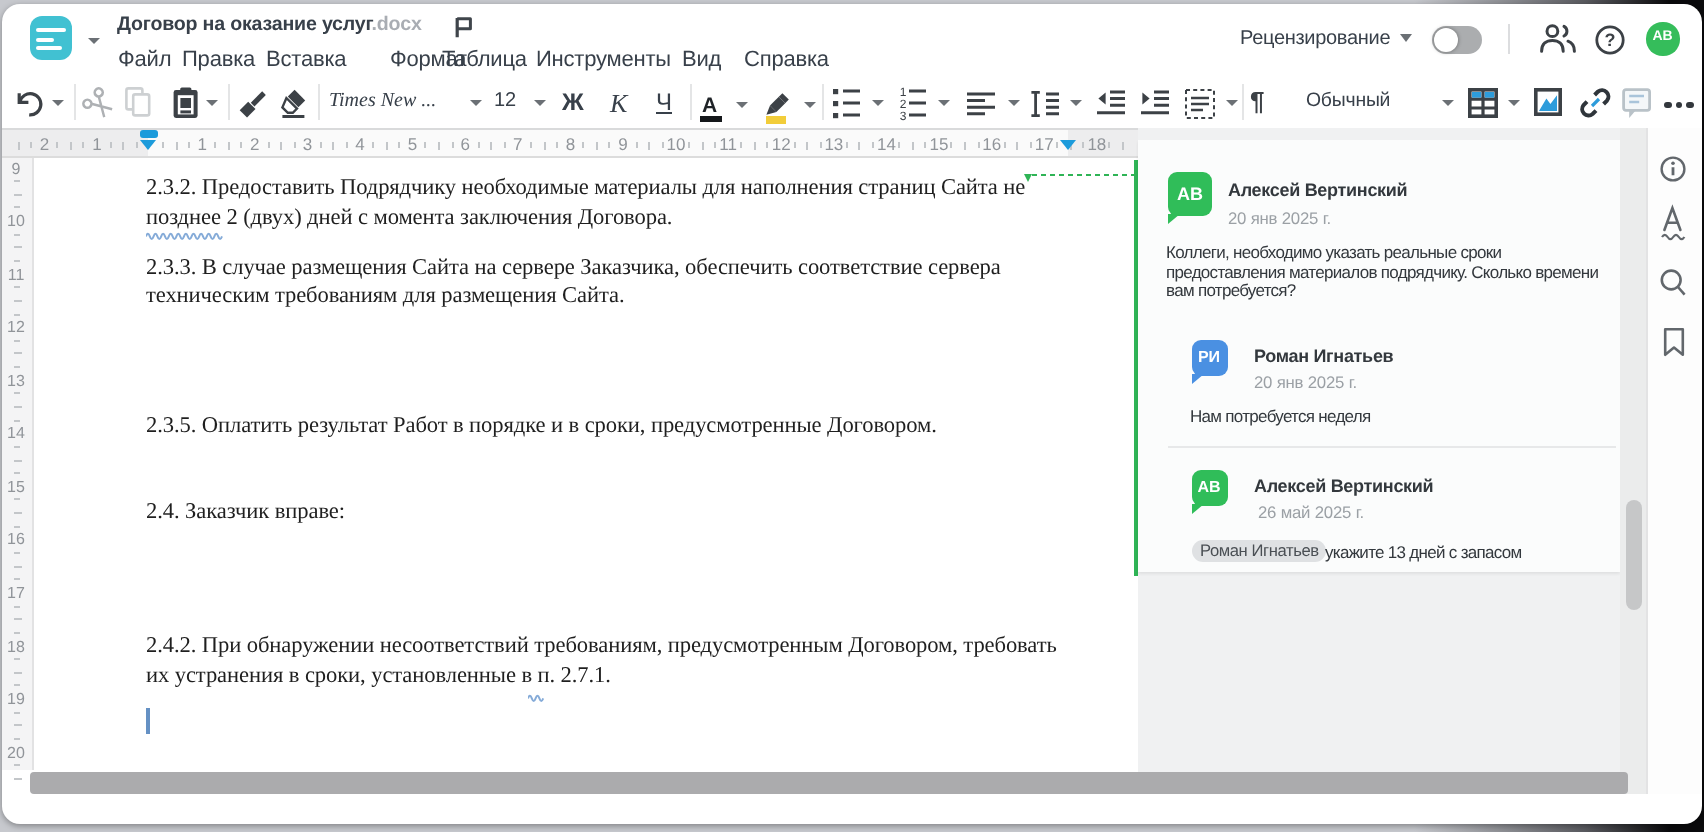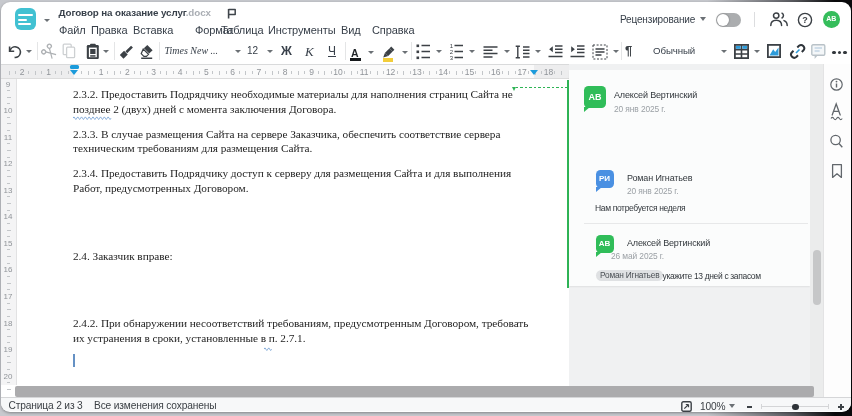--- a/index.html
+++ b/index.html
@@ -42,21 +42,21 @@
 
 #gdash{position:absolute;left:515px;top:85px;width:51px;height:1.4px;background:repeating-linear-gradient(90deg,#2fb456 0,#2fb456 2.3px,transparent 2.3px,transparent 4.5px)}
 #gtri{position:absolute;left:510.5px;top:85.3px;width:0;height:0;border-left:2.8px solid transparent;border-right:2.8px solid transparent;border-top:4.8px solid #2fb456}
 #gline{position:absolute;left:566px;top:77.6px;width:2px;height:208px;background:#2fb456}
 #cursor{position:absolute;left:72.3px;top:352px;width:2.2px;height:13px;background:#6591c4}
 
 #cpanel{position:absolute;left:568px;top:62px;width:242px;height:333px;background:#f0f1f2}
 #card{position:absolute;left:568px;top:68px;width:241px;height:216px;background:#fbfcfc;box-shadow:0 1px 1.5px rgba(0,0,0,.07)}
 .av{position:absolute;border-radius:4.5px;color:#fff;font-weight:bold;text-align:center}
 .av:after{content:"";position:absolute;left:0;bottom:-4px;width:0;height:0;border-top:5px solid;border-right:6px solid transparent;border-top-color:inherit}
-.nm{position:absolute;font-size:9px;letter-spacing:-0.15px;font-weight:normal;color:#33383d;white-space:nowrap}
+.nm{position:absolute;font-size:9px;letter-spacing:-0.15px;font-weight:bold;color:#33383d;white-space:nowrap}
 .dt{position:absolute;font-size:8.4px;letter-spacing:-0.1px;color:#9ba0a5;white-space:nowrap}
 .bd{position:absolute;font-size:8.5px;letter-spacing:-0.35px;line-height:9.7px;color:#33383d;white-space:nowrap}
 #pill{position:absolute;left:595px;top:267.5px;height:11px;line-height:11.5px;border-radius:6px;background:#dfe1e3;font-size:8.3px;letter-spacing:-0.2px;color:#4a4f54;padding:0 4px}
 #cdiv{position:absolute;left:583px;top:221px;width:224px;height:1px;background:#e7e8e9}
 
 #vtrack{position:absolute;left:809px;top:62px;width:13px;height:333px;background:#ebecec}
 #vthumb{position:absolute;left:811.5px;top:248px;width:8px;height:55px;border-radius:4px;background:#c6c7c8}
 
 #rstrip{position:absolute;left:822px;top:62px;width:28px;height:333px;background:#fdfdfd;border-left:1px solid #e3e3e4}
 
@@ -386,47 +386,48 @@
       <i class="vt" style="top:276.6px;width:3px;left:6.0px"></i>
       <i class="vt" style="top:283.3px;width:4px;left:5.5px"></i>
       <i class="vt" style="top:289.9px;width:3px;left:6.0px"></i>
       <i class="vt" style="top:303.2px;width:3px;left:6.0px"></i>
       <i class="vt" style="top:309.8px;width:4px;left:5.5px"></i>
     </div>
 
   <div id="page"></div>
   <div class="para" style="top:85.4px">2.3.2. Предоставить Подрядчику необходимые материалы для наполнения страниц Сайта не<br>позднее 2 (двух) дней с момента заключения Договора.</div>
   <div class="para" style="top:124.9px">2.3.3. В случае размещения Сайта на сервере Заказчика, обеспечить соответствие сервера<br>техническим требованиям для размещения Сайта.</div>
-  <div class="para" style="top:164.3px">2.3.4. Предоставить Подрядчику доступ к серверу для размещения Сайта и для выполнения<br>Работ, предусмотренных Договором.</div>
+  <div class="para" style="top:203.7px">2.3.5. Оплатить результат Работ в порядке и в сроки, предусмотренные Договором.</div>
   <div class="para" style="top:247.3px">2.4. Заказчик вправе:</div>
   <div class="para" style="top:314.4px">2.4.2. При обнаружении несоответствий требованиям, предусмотренным Договором, требовать<br>их устранения в сроки, установленные в п. 2.7.1.</div>
   <svg class="abs" style="left:72px;top:112.5px" width="40" height="5" viewBox="0 0 40 5">
       <path d="M0 3.2 q0.95 -2.60 1.90 0 q0.95 2.60 1.90 0 q0.95 -2.60 1.90 0 q0.95 2.60 1.90 0 q0.95 -2.60 1.90 0 q0.95 2.60 1.90 0 q0.95 -2.60 1.90 0 q0.95 2.60 1.90 0 q0.95 -2.60 1.90 0 q0.95 2.60 1.90 0 q0.95 -2.60 1.90 0 q0.95 2.60 1.90 0 q0.95 -2.60 1.90 0 q0.95 2.60 1.90 0 q0.95 -2.60 1.90 0 q0.95 2.60 1.90 0 q0.95 -2.60 1.90 0 q0.95 2.60 1.90 0 q0.95 -2.60 1.90 0 q0.95 2.60 1.90 0" fill="none" stroke="#85abd8" stroke-width="1"></path>
     </svg>
     <svg class="abs" style="left:262.5px;top:343.5px" width="9" height="5" viewBox="0 0 9 5">
       <path d="M0 3.2 q0.95 -2.60 1.90 0 q0.95 2.60 1.90 0 q0.95 -2.60 1.90 0 q0.95 2.60 1.90 0" fill="none" stroke="#85abd8" stroke-width="1"></path>
     </svg>
     <div id="gdash"></div>
     <div id="gtri"></div>
     <div id="gline"></div>
   <div id="cursor"></div>
 
   <div id="cpanel"></div>
   <div id="card"></div>
   <div id="cdiv"></div>
   <div class="av" style="left:583px;top:84.2px;width:22px;height:22px;line-height:22px;font-size:9px;background:#30bd59;border-top-color:#30bd59">АВ</div>
   <div class="nm" style="left:613px;top:88px">Алексей Вертинский</div>
   <div class="dt" style="left:613px;top:102px">20 янв 2025 г.</div>
+  <div class="bd" style="left:582px;top:119.8px">Коллеги, необходимо указать реальные сроки<br>предоставления материалов подрядчику. Сколько времени<br>вам потребуется?</div>
   <div class="av" style="left:594.5px;top:167.9px;width:18px;height:18px;line-height:18px;font-size:8px;background:#4a90e2;border-top-color:#4a90e2">РИ</div>
   <div class="nm" style="left:626px;top:171px">Роман Игнатьев</div>
   <div class="dt" style="left:626px;top:183.5px">20 янв 2025 г.</div>
   <div class="bd" style="left:594px;top:201.5px">Нам потребуется неделя</div>
   <div class="av" style="left:594.5px;top:233.4px;width:18px;height:18px;line-height:18px;font-size:8px;background:#30bd59;border-top-color:#30bd59">АВ</div>
   <div class="nm" style="left:626px;top:236px">Алексей Вертинский</div>
-  <div class="dt" style="left:610px;top:248.5px">26 май 2025 г.</div>
+  <div class="dt" style="left:628px;top:248.5px">26 май 2025 г.</div>
   <div id="pill">Роман Игнатьев</div>
   <div class="bd" style="left:661.5px;top:270px">укажите 13 дней с запасом</div>
 
   <div id="vtrack"></div>
     <div id="vthumb"></div>
   <div id="rstrip"></div>
 
   <svg class="abs" style="left:829px;top:76px" width="13" height="13" viewBox="0 0 13 13">
     <circle cx="6.5" cy="6.5" r="5.7" fill="none" stroke="#62676c" stroke-width="1.2"></circle>
     <line x1="6.5" y1="5.6" x2="6.5" y2="9.6" stroke="#62676c" stroke-width="1.4"></line>
@@ -439,29 +440,12 @@
   <svg class="abs" style="left:829px;top:131.5px" width="14" height="15" viewBox="0 0 14 15">
     <circle cx="5.6" cy="6" r="4.7" fill="none" stroke="#62676c" stroke-width="1.3"></circle>
     <line x1="9" y1="9.5" x2="12.3" y2="13.3" stroke="#62676c" stroke-width="1.3"></line>
   </svg>
   <svg class="abs" style="left:830px;top:161px" width="12" height="16" viewBox="0 0 12 16">
     <path d="M1.6 1.6 L10.4 1.6 L10.4 14.4 L6 10.8 L1.6 14.4 Z" fill="none" stroke="#62676c" stroke-width="1.3" stroke-linejoin="round"></path>
   </svg>
 
   <div id="hbar"></div>
 
-  <div id="sbar">
-    <span class="abs" style="left:7.5px;top:2px">Страница 2 из 3</span>
-    <span class="abs" style="left:93px;top:2px">Все изменения сохранены</span>
-    <svg class="abs" style="left:679.5px;top:3px" width="11" height="11" viewBox="0 0 11 11">
-      <rect x="0.8" y="0.8" width="9.4" height="9.4" rx="1.5" fill="none" stroke="#3c4146" stroke-width="1.4"></rect>
-      <path d="M3.3 7.7 L7.5 3.5 M7.5 3.5 L7.5 6.2 M7.5 3.5 L4.8 3.5" fill="none" stroke="#3c4146" stroke-width="1.2"></path>
-    </svg>
-    <span class="abs" style="left:699px;top:2.5px">100%</span>
-    <div class="caret" style="left:728px;top:5.7px"></div>
-    <div class="abs" style="left:745.5px;top:8.2px;width:5px;height:1.4px;background:#3c4146"></div>
-    <div class="abs" style="left:759.5px;top:5.6px;width:1px;height:5.5px;background:#d4d5d7"></div>
-    <div class="abs" style="left:759.5px;top:8.1px;width:68.3px;height:1.3px;background:#d4d5d7"></div>
-    <div class="abs" style="left:827px;top:5.6px;width:1px;height:5.5px;background:#d4d5d7"></div>
-    <div class="abs" style="left:791.3px;top:5.9px;width:6.6px;height:6.6px;border-radius:50%;background:#2e3338"></div>
-    <div class="abs" style="left:837.3px;top:8.2px;width:5.4px;height:1.4px;background:#3c4146"></div>
-    <div class="abs" style="left:839.3px;top:6.2px;width:1.4px;height:5.4px;background:#3c4146"></div>
-  </div>
 </div>
 </body></html>

